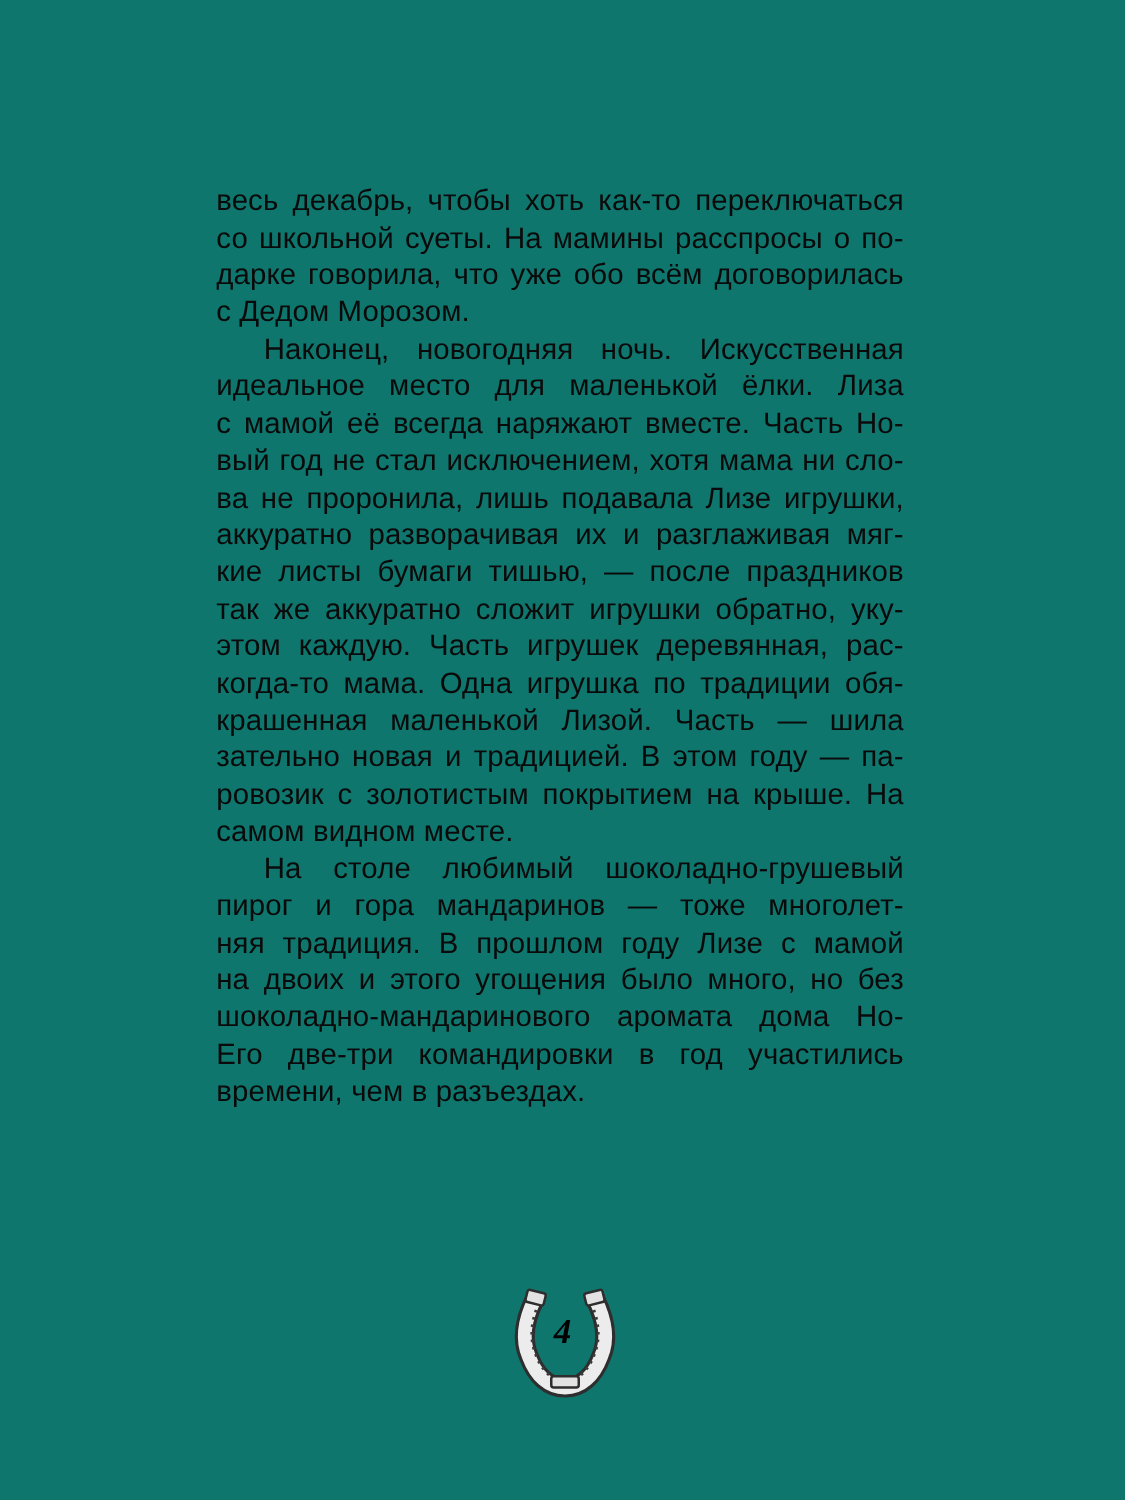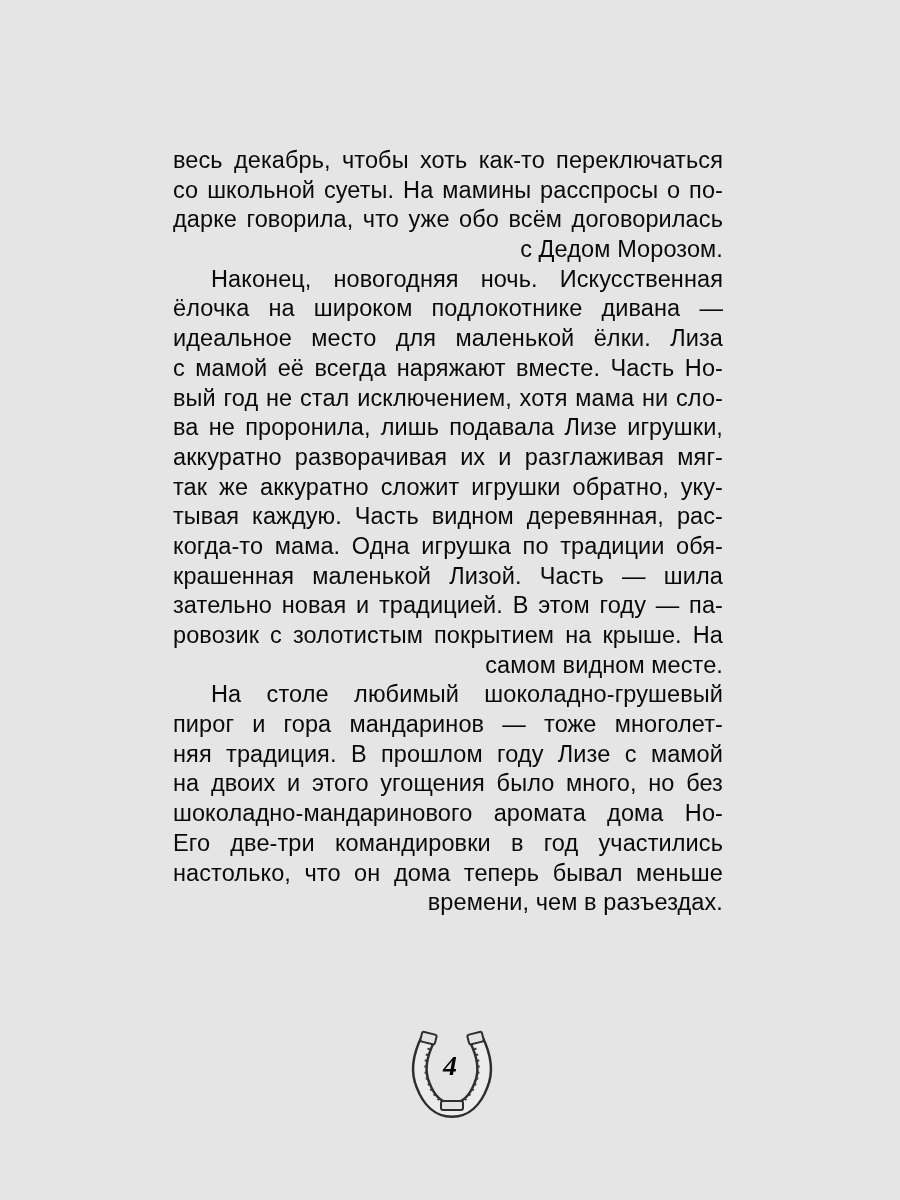--- a/index.html
+++ b/index.html
@@ -11,21 +11,21 @@
     height: 1200px;
     background: #ffffff;
     position: relative;
     font-family: "Liberation Sans", sans-serif;
     color: #0a0a0a;
     overflow: hidden;
   }
   .page {
     position: absolute;
     inset: 0;
-    background: #e5e5e5;
+    background: #0f766e;
   }
   .text-block {
     position: absolute;
     left: 173px;
     top: 146px;
     width: 550px;
     font-size: 23.5px;
   }
   .paragraph {
     margin: 0;
@@ -39,21 +39,21 @@
     overflow: hidden;
     letter-spacing: 0.1px;
   }
   .line::after {          
     content: "";
     display: inline-block;
     width: 100%;
     height: 0;
   }
   .line.last {
-    text-align: right;
+    text-align: left;
   }
   .line.last::after {
     width: 0;
   }
   .line.indent {
     text-indent: 38px;
   }
   .footer-ornament {
     position: absolute;
     left: 402px;
@@ -87,42 +87,41 @@
   <div class="text-block">
 
   <div class="paragraph">
         <div class="line">весь декабрь, чтобы хоть как-то переключаться</div>
         <div class="line">со школьной суеты. На мамины расспросы о по-</div>
         <div class="line">дарке говорила, что уже обо всём договорилась</div>
         <div class="line last">с Дедом Морозом.</div>
       </div>
       <div class="paragraph">
         <div class="line indent">Наконец, новогодняя ночь. Искусственная</div>
-        <div class="line">ёлочка на широком подлокотнике дивана —</div>
         <div class="line">идеальное место для маленькой ёлки. Лиза</div>
         <div class="line">с мамой её всегда наряжают вместе. Часть Но-</div>
         <div class="line">вый год не стал исключением, хотя мама ни сло-</div>
         <div class="line">ва не проронила, лишь подавала Лизе игрушки,</div>
         <div class="line">аккуратно разворачивая их и разглаживая мяг-</div>
+        <div class="line">кие листы бумаги тишью, — после праздников</div>
         <div class="line">так же аккуратно сложит игрушки обратно, уку-</div>
-        <div class="line">тывая каждую. Часть видном деревянная, рас-</div>
+        <div class="line">этом каждую. Часть игрушек деревянная, рас-</div>
         <div class="line">когда-то мама. Одна игрушка по традиции обя-</div>
         <div class="line">крашенная маленькой Лизой. Часть — шила</div>
         <div class="line">зательно новая и традицией. В этом году — па-</div>
         <div class="line">ровозик с золотистым покрытием на крыше. На</div>
         <div class="line last">самом видном месте.</div>
       </div>
       <div class="paragraph">
         <div class="line indent">На столе любимый шоколадно-грушевый</div>
         <div class="line">пирог и гора мандаринов — тоже многолет-</div>
         <div class="line">няя традиция. В прошлом году Лизе с мамой</div>
         <div class="line">на двоих и этого угощения было много, но без</div>
         <div class="line">шоколадно-мандаринового аромата дома Но-</div>
         <div class="line">Его две-три командировки в год участились</div>
-        <div class="line">настолько, что он дома теперь бывал меньше</div>
         <div class="line last">времени, чем в разъездах.</div>
       </div>
     </div>
 
   <div class="footer-ornament">
     <span>
       <svg viewBox="0 0 100 94" width="100" height="94" aria-hidden="true">
 
         <path d="M26,13 C18,29 15,45 21,59 C27,75 37,84 50,84 C63,84 73,75 79,59 C85,45 82,29 74,13" fill="none" stroke="#2e2e2e" stroke-width="16"></path>
         <path d="M26,13 C18,29 15,45 21,59 C27,75 37,84 50,84 C63,84 73,75 79,59 C85,45 82,29 74,13" fill="none" stroke="#ececec" stroke-width="11"></path>

